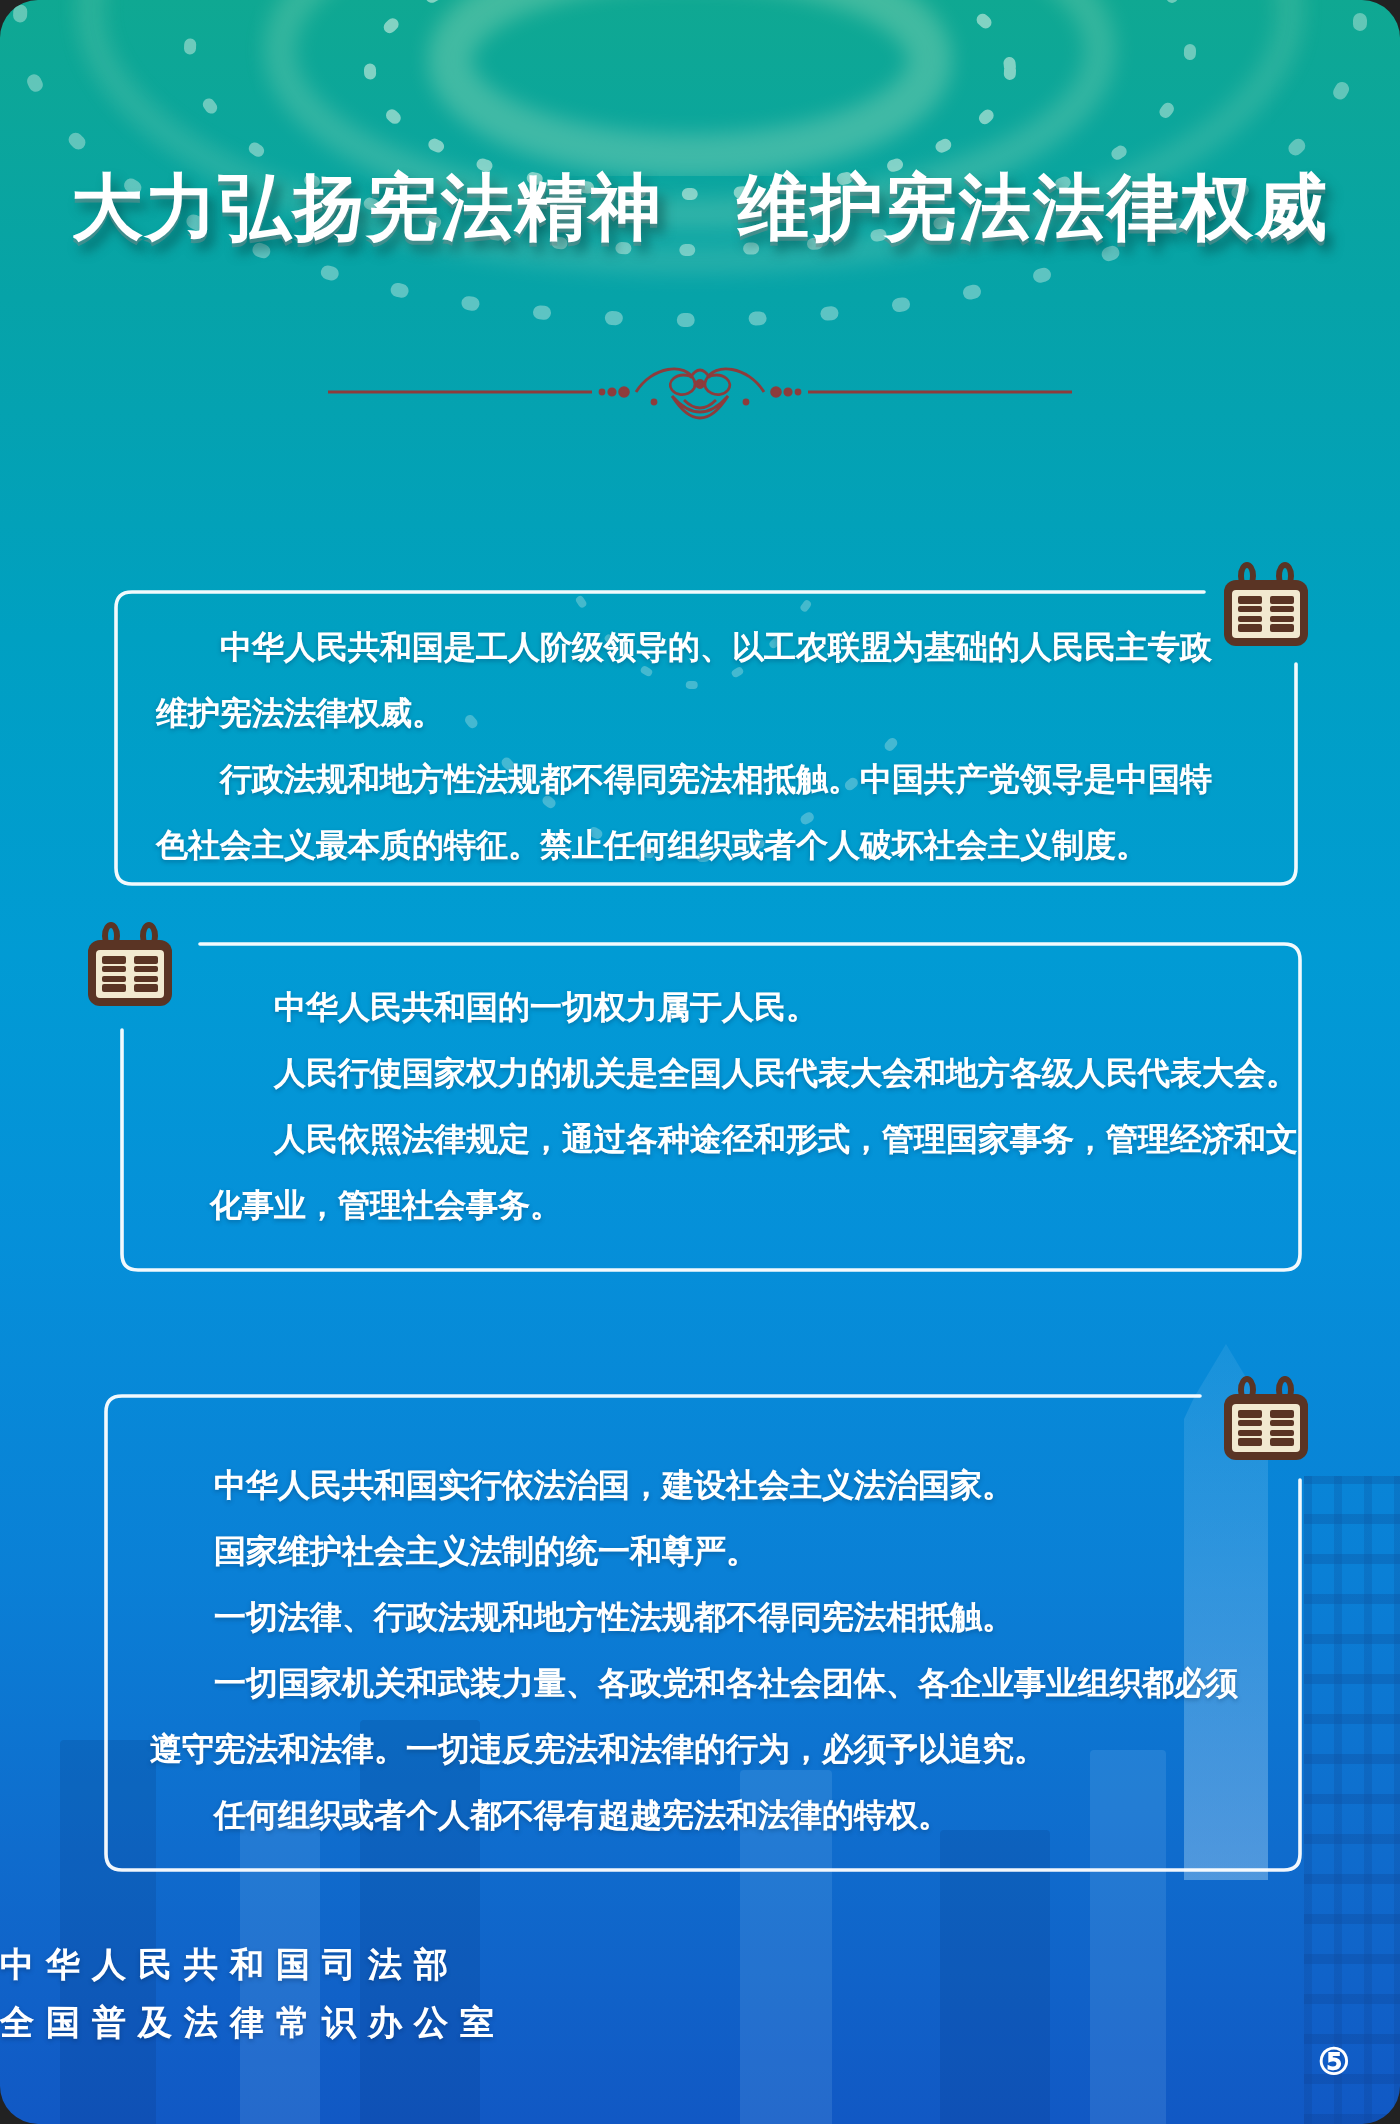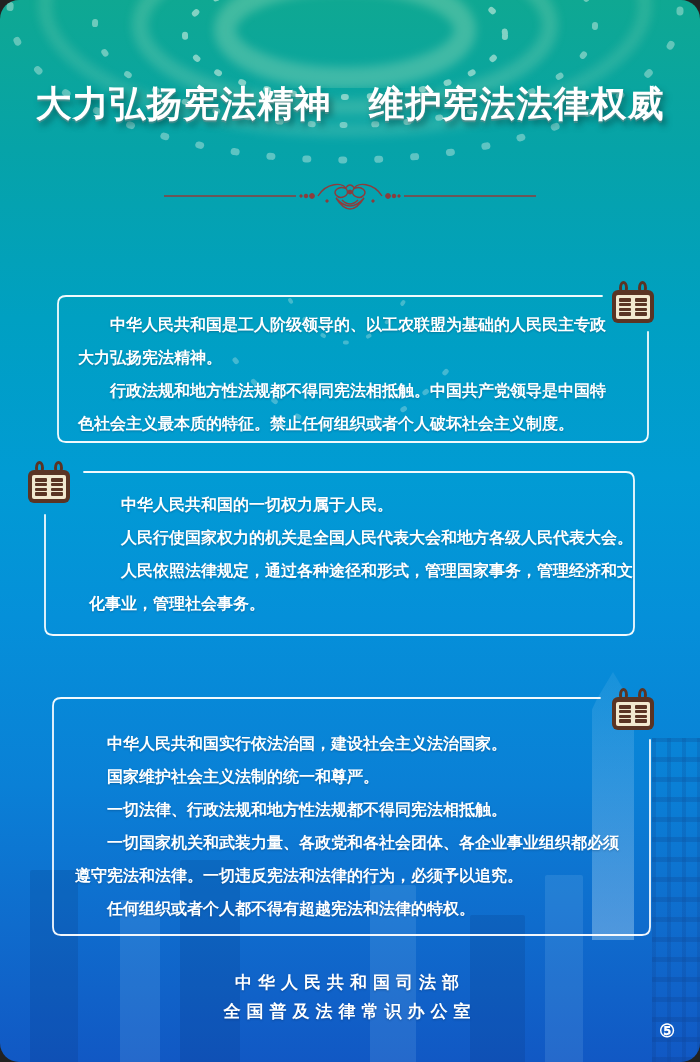--- a/index.html
+++ b/index.html
@@ -41,21 +41,21 @@
   }
   .divider{left:160px; top:170px;}
 
   
   .box{position:absolute;}
   .box-border{position:absolute; left:0; top:0;}
   .box-text{position:absolute; color:#ffffff; font-weight:bold; font-size:16px; line-height:33px;}
   .box-text .line{white-space:nowrap; text-shadow:0 1px 2px rgba(0,50,90,.35);}
   .box1{left:57px; top:258px; width:592px; height:148px;margin-top:37px;}
   .box1 .box-text{left:21px; top:13px;}
-  .box2{left:44px; top:471px; width:591px; height:165px;}
+  .box2{left:60px; top:471px; width:591px; height:165px;}
   .box2 .box-text{left:45px; top:17px;}
   .box3{left:52px; top:697px; width:599px; height:239px;}
   .box3 .box-text{left:23px; top:30px;}
 
   
   .cal{position:absolute; width:42px; height:42px;}
   .cal .ring{
     position:absolute; top:0; width:9px; height:14px;
     border:3px solid #5a3424; border-radius:50%;
   }
@@ -70,21 +70,21 @@
     display:flex; gap:4px; padding:3px 3px;
   }
   .cal .col{flex:1; display:flex; flex-direction:column; justify-content:space-between;}
   .cal .col i{display:block; height:3.5px; background:#5a3424; border-radius:1px;}
   .cal1{left:555px; top:-14px;}
   .cal2{left:-16px; top:-10px;}
   .cal3{left:560px; top:-9px;}
 
   
   .footer{
-    left:0; top:968px; width:100%; text-align:center;
+    left:0; top:968px; width:100%; text-align:left;
     font-family:"Liberation Serif", serif; font-weight:bold;
     color:#ffffff; font-size:17px; letter-spacing:6px; line-height:29px;
     text-shadow:0 1px 2px rgba(0,40,90,.4);
   }
   .pagenum{
     left:649px; top:1020px; width:36px; text-align:center;
     color:#ffffff; font-size:18px; font-weight:bold;
   }
 </style>
 </head>
@@ -166,21 +166,21 @@
         <span class="col">
             <i></i>
             <i></i>
             <i></i>
             <i></i>
           </span>
       </span>
     </div>
     <div class="box-text">
         <div class="line">　　中华人民共和国是工人阶级领导的、以工农联盟为基础的人民民主专政</div>
-        <div class="line">大力弘扬宪法精神。</div>
+        <div class="line">维护宪法法律权威。</div>
         <div class="line">　　行政法规和地方性法规都不得同宪法相抵触。中国共产党领导是中国特</div>
         <div class="line">色社会主义最本质的特征。禁止任何组织或者个人破坏社会主义制度。</div>
       </div>
   </div>
 
   <div class="box box2">
     <svg class="box-border" width="591" height="165" viewBox="0 0 591 165">
       <path d="M40 1 H582 Q590 1 590 9 V156 Q590 164 582 164 H9 Q1 164 1 156 V44" fill="none" stroke="#ffffff" stroke-width="1.8" stroke-linecap="round" opacity="0.95"></path>
     </svg>
     <div class="cal cal2">

